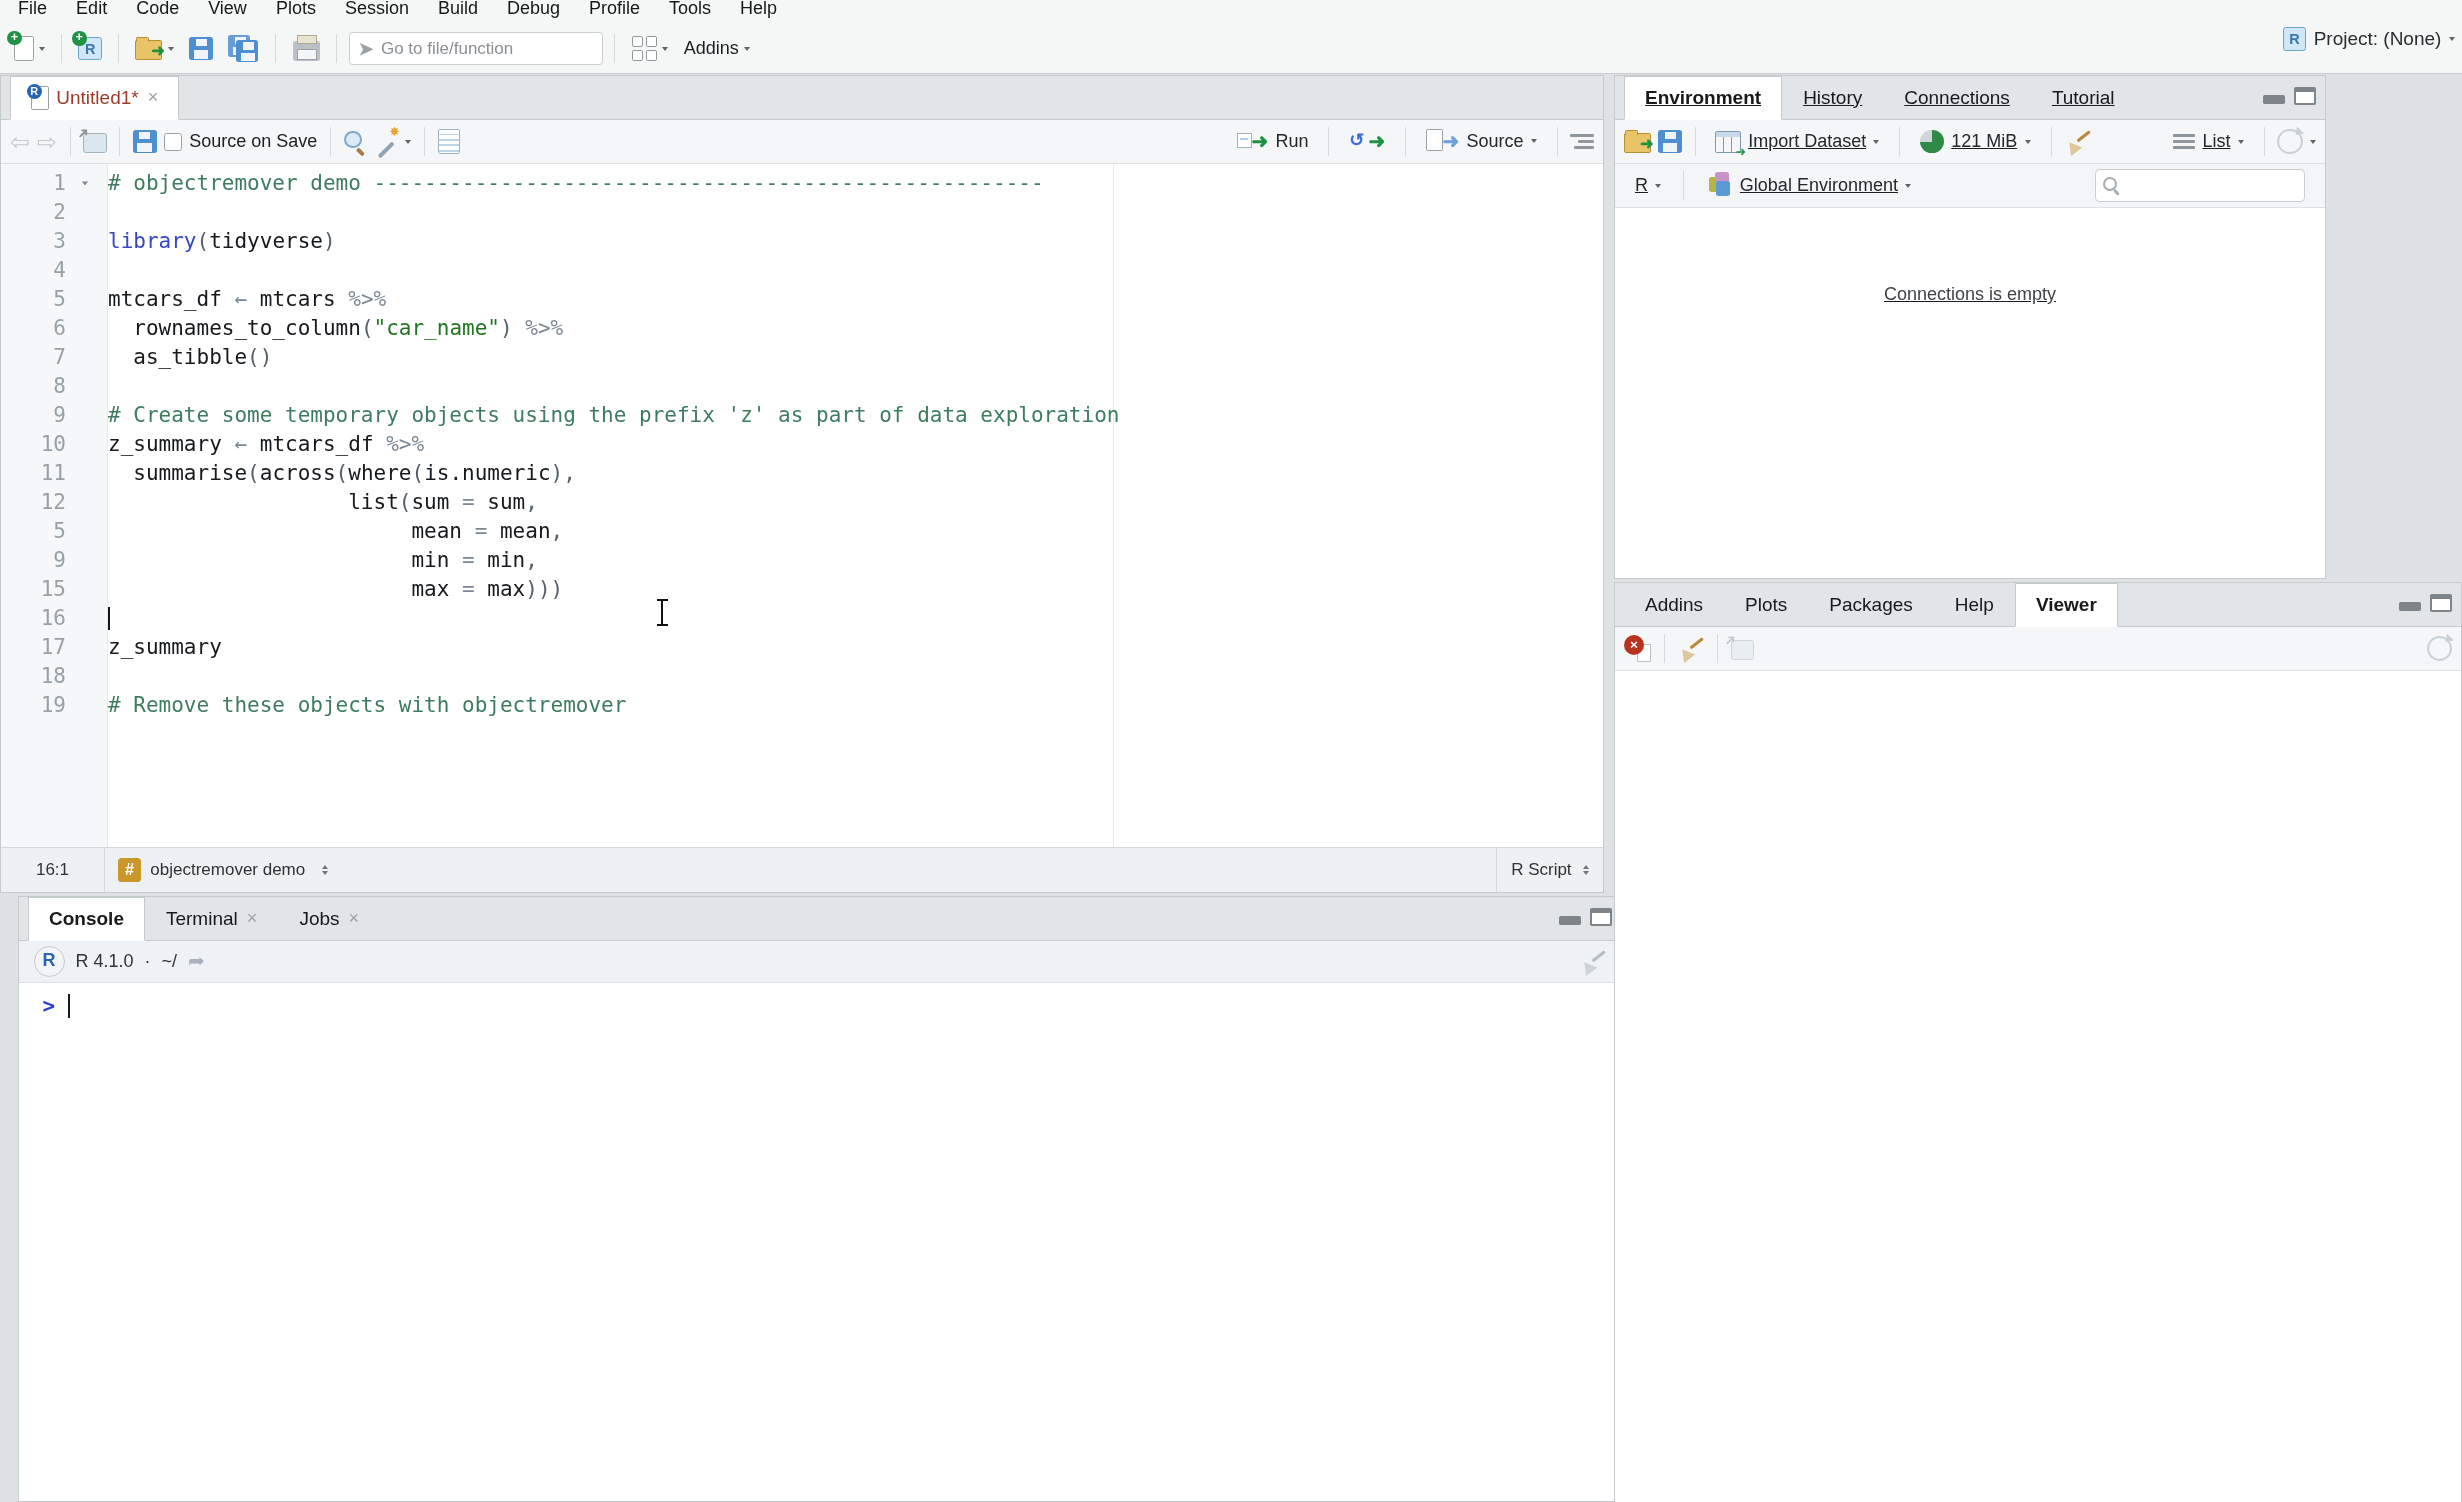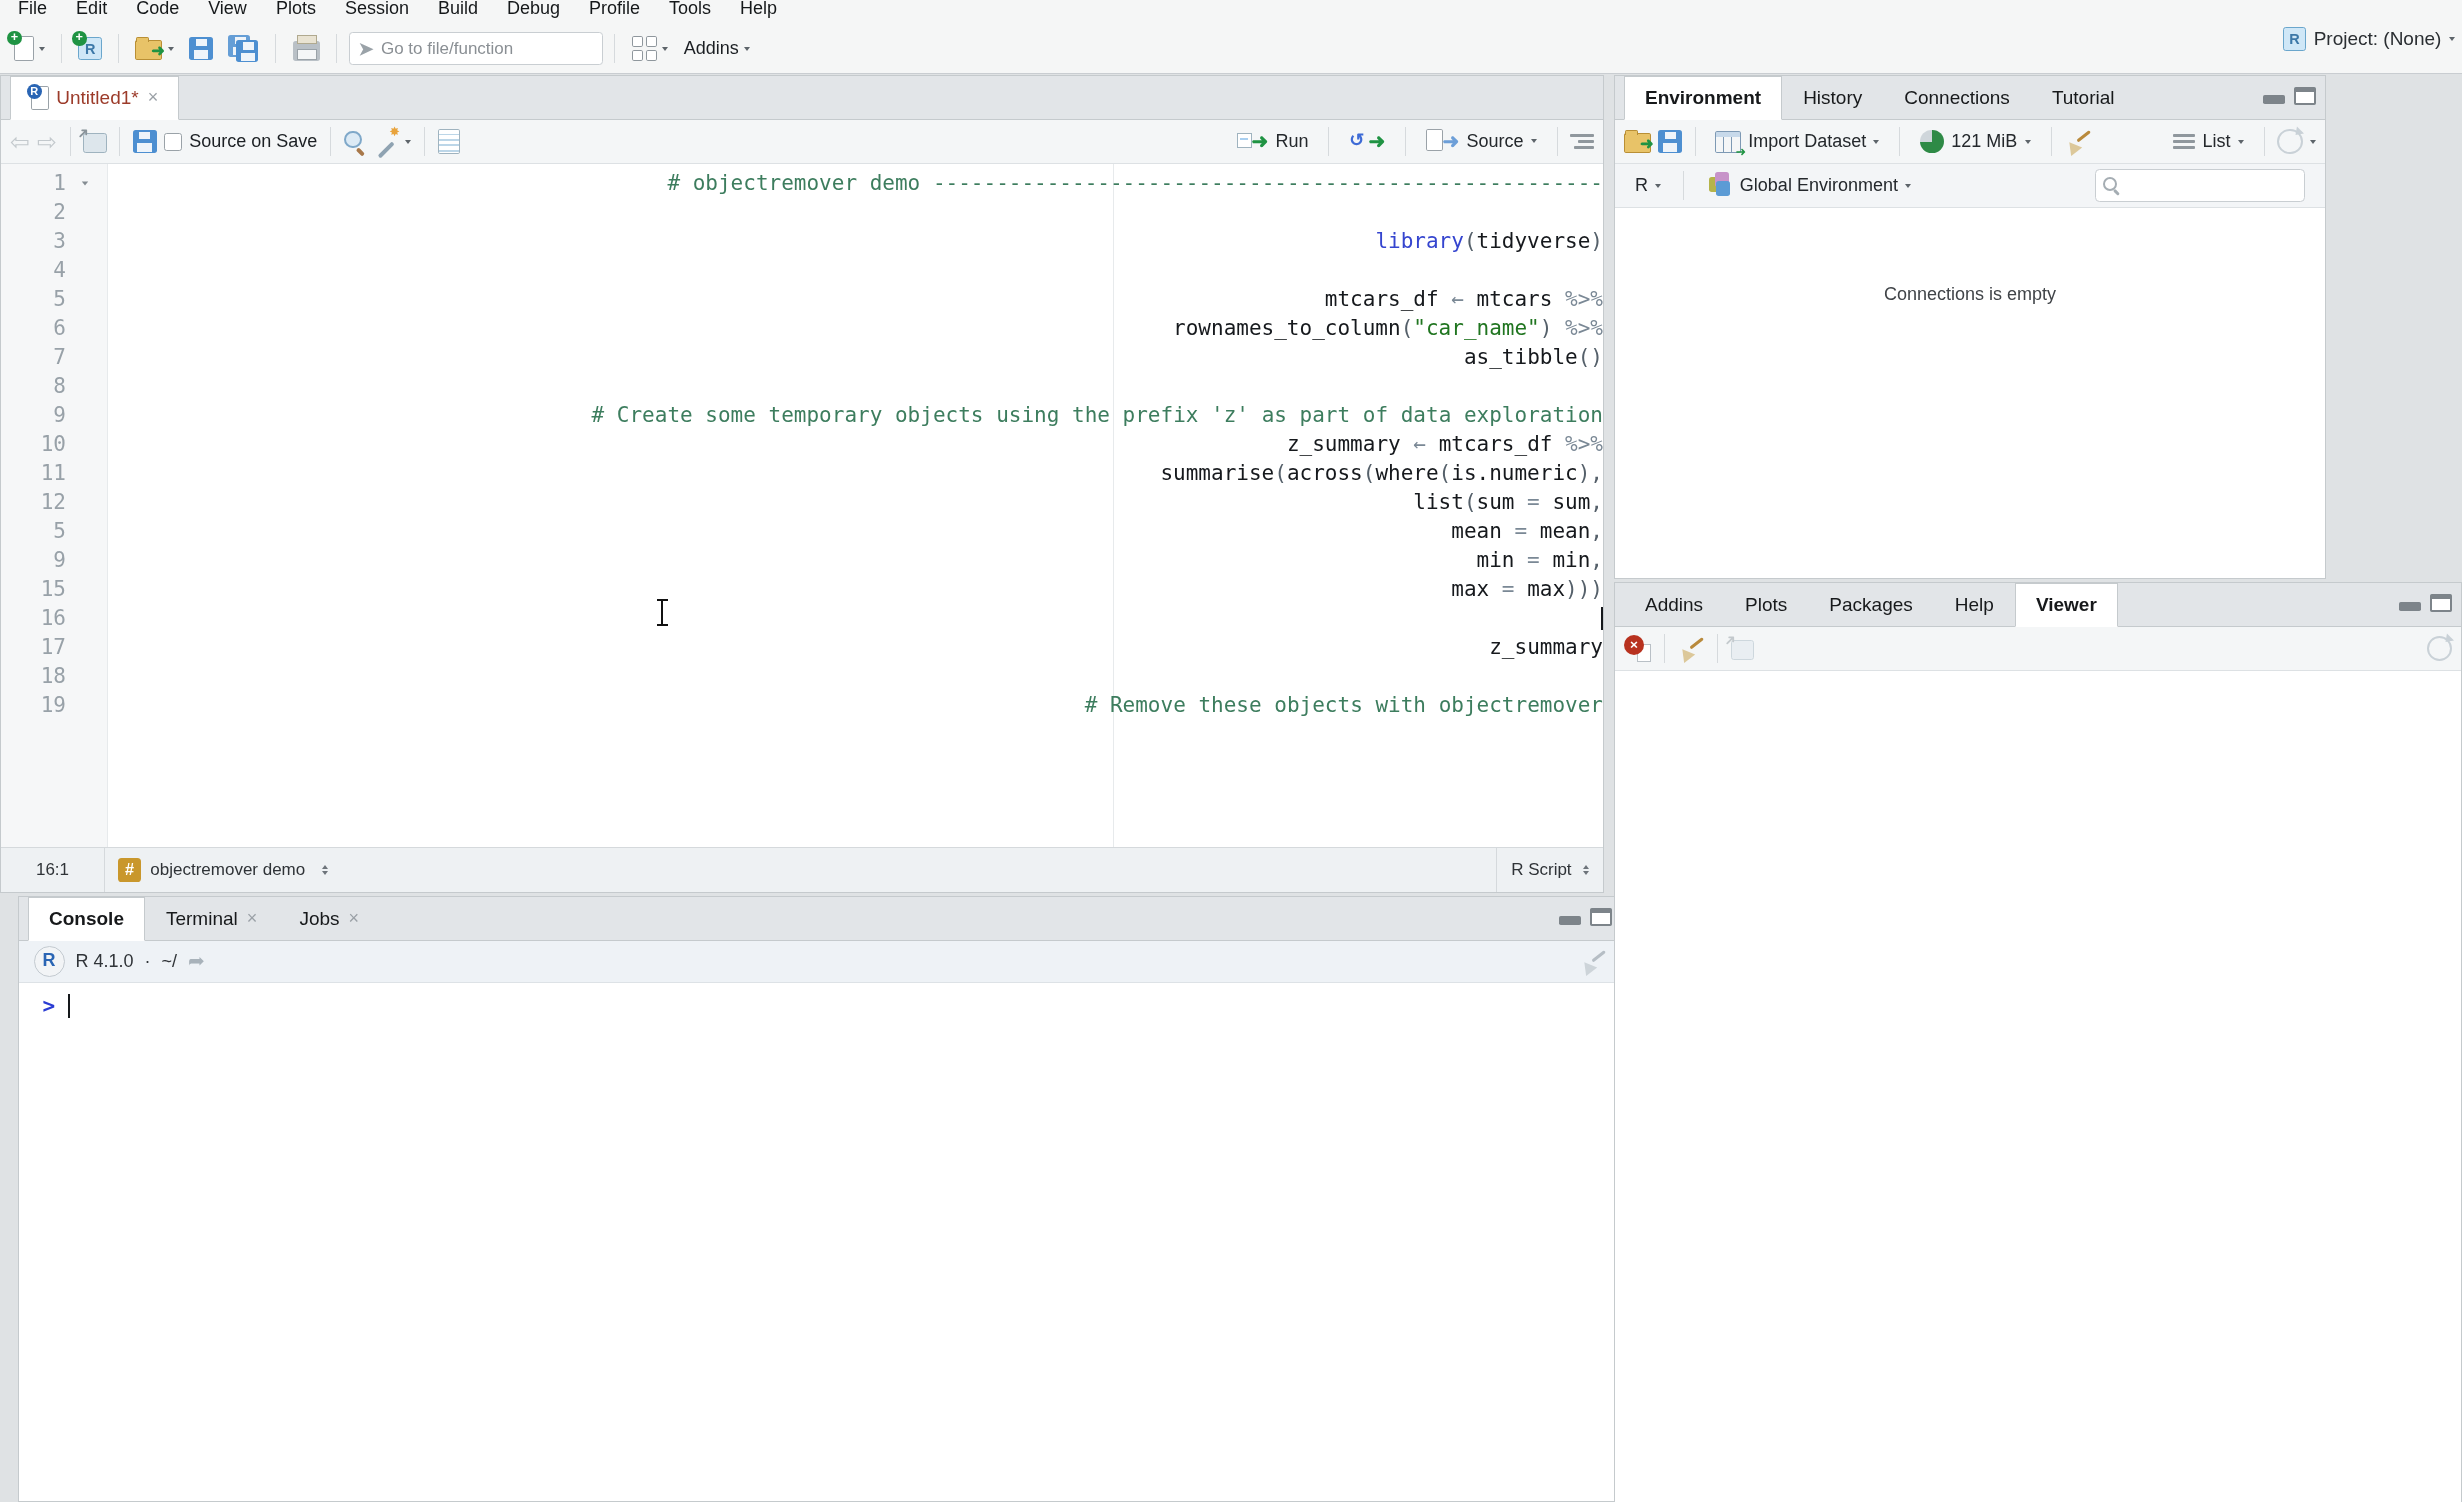--- a/index.html
+++ b/index.html
@@ -55,21 +55,21 @@
   .bars { display:flex; flex-direction:column; gap:3.6px; }
   .bars div { height:2.7px; background:#8f979d; border-radius:0.9px; }
   
   .winbtns { position:absolute; right:9px; top:11px; display:flex; gap:9px; align-items:flex-end; }
   .min-icon { width:22px; height:9px; background:#7d848a; border-radius:1.8px; margin-bottom:0.9px; }
   .max-icon { width:22px; height:18px; border:2.7px solid #7d848a; border-top:5.4px solid #7d848a; border-radius:1.8px; background:#fff; }
   
   .pane { position:absolute; background:#fff; border:0.9px solid #c5cacd; }
   #editor-pane  { left:0;      top:75px;  width:1604px; height:818px; }
   #console-pane { left:18px;      top:896px; width:1604px; height:606px; }
-  #env-pane     { left:1614px; top:75px;  width:712px;  height:504px; }
+  #env-pane     { left:1614px; top:75px;  width:712px;  height:504px;text-decoration:underline; }
   #files-pane   { left:1614px; top:582px; width:848px;  height:921px;}
   .tabstrip { position:relative; height:44px; background:#e2e5e8; border-bottom:0.9px solid #c5cacd;
               display:flex; align-items:stretch; padding-left:9px; }
   .tab { display:flex; align-items:center; gap:7.3px; padding:0 20px; font-size:19px; color:#17191b; cursor:default;
          border:0.9px solid transparent; }
   .tab.active { background:#fff; border-color:#c5cacd; border-bottom-color:#fff; margin-bottom:-0.9px; font-weight:bold; }
   .tab-x { color:#9aa0a6; font-size:18px; font-weight:normal; margin-left:1.8px; }
   .ptoolbar { height:44px; background:#f4f6f7; border-bottom:0.9px solid #dde1e4; display:flex; align-items:center; padding:0 9px; gap:7.3px; }
   
   #editor-tabstrip .tab.active { font-weight:normal; }
@@ -102,21 +102,21 @@
   
   #code-area { position:relative; height:686px; overflow:hidden; background:#fff;
                font-family:"DejaVu Sans Mono", monospace; font-size:21px; line-height:29px; }
   #gutter-bg { position:absolute; left:0; top:0; bottom:0; width:107px; background:#f6f7f8; border-right:0.9px solid #e7eaec; }
   #margin-line { position:absolute; top:0; bottom:0; width:0.9px; background:#e7eaec; }
   #code-lines { position:relative; padding-top:5.4px; }
   .code-line { display:flex; height:29px; white-space:pre; }
   .gutter-num { width:76px; flex:none; text-align:right; padding-right:11px; color:var(--linenum); }
   .fold-col { width:31px; flex:none; position:relative; }
   .fold-col .tri { border-top-color:#848c92; transform:scale(.8); position:absolute; left:3.6px; top:11.8px; }
-  .code-content { flex:1;text-align:right; }
+  .code-content { flex:1; }
   .tok-comment { color:var(--comment); }
   .tok-keyword { color:var(--keyword); }
   .tok-string  { color:var(--string); }
   .tok-op      { color:var(--operator); }
   .tok-punc    { color:var(--punct); }
   .tok-text    { color:var(--codetext); }
   .caret { display:inline-block; width:1.8px; height:23.6px; background:#15181b; vertical-align:text-bottom; }
   
   #mouse-ibeam { position:absolute; left:655px; top:599px; width:14.5px; height:27px; z-index:40; }
   #mouse-ibeam .stem { position:absolute; left:6.4px; top:1.8px; width:1.8px; height:23.6px; background:#111; }

